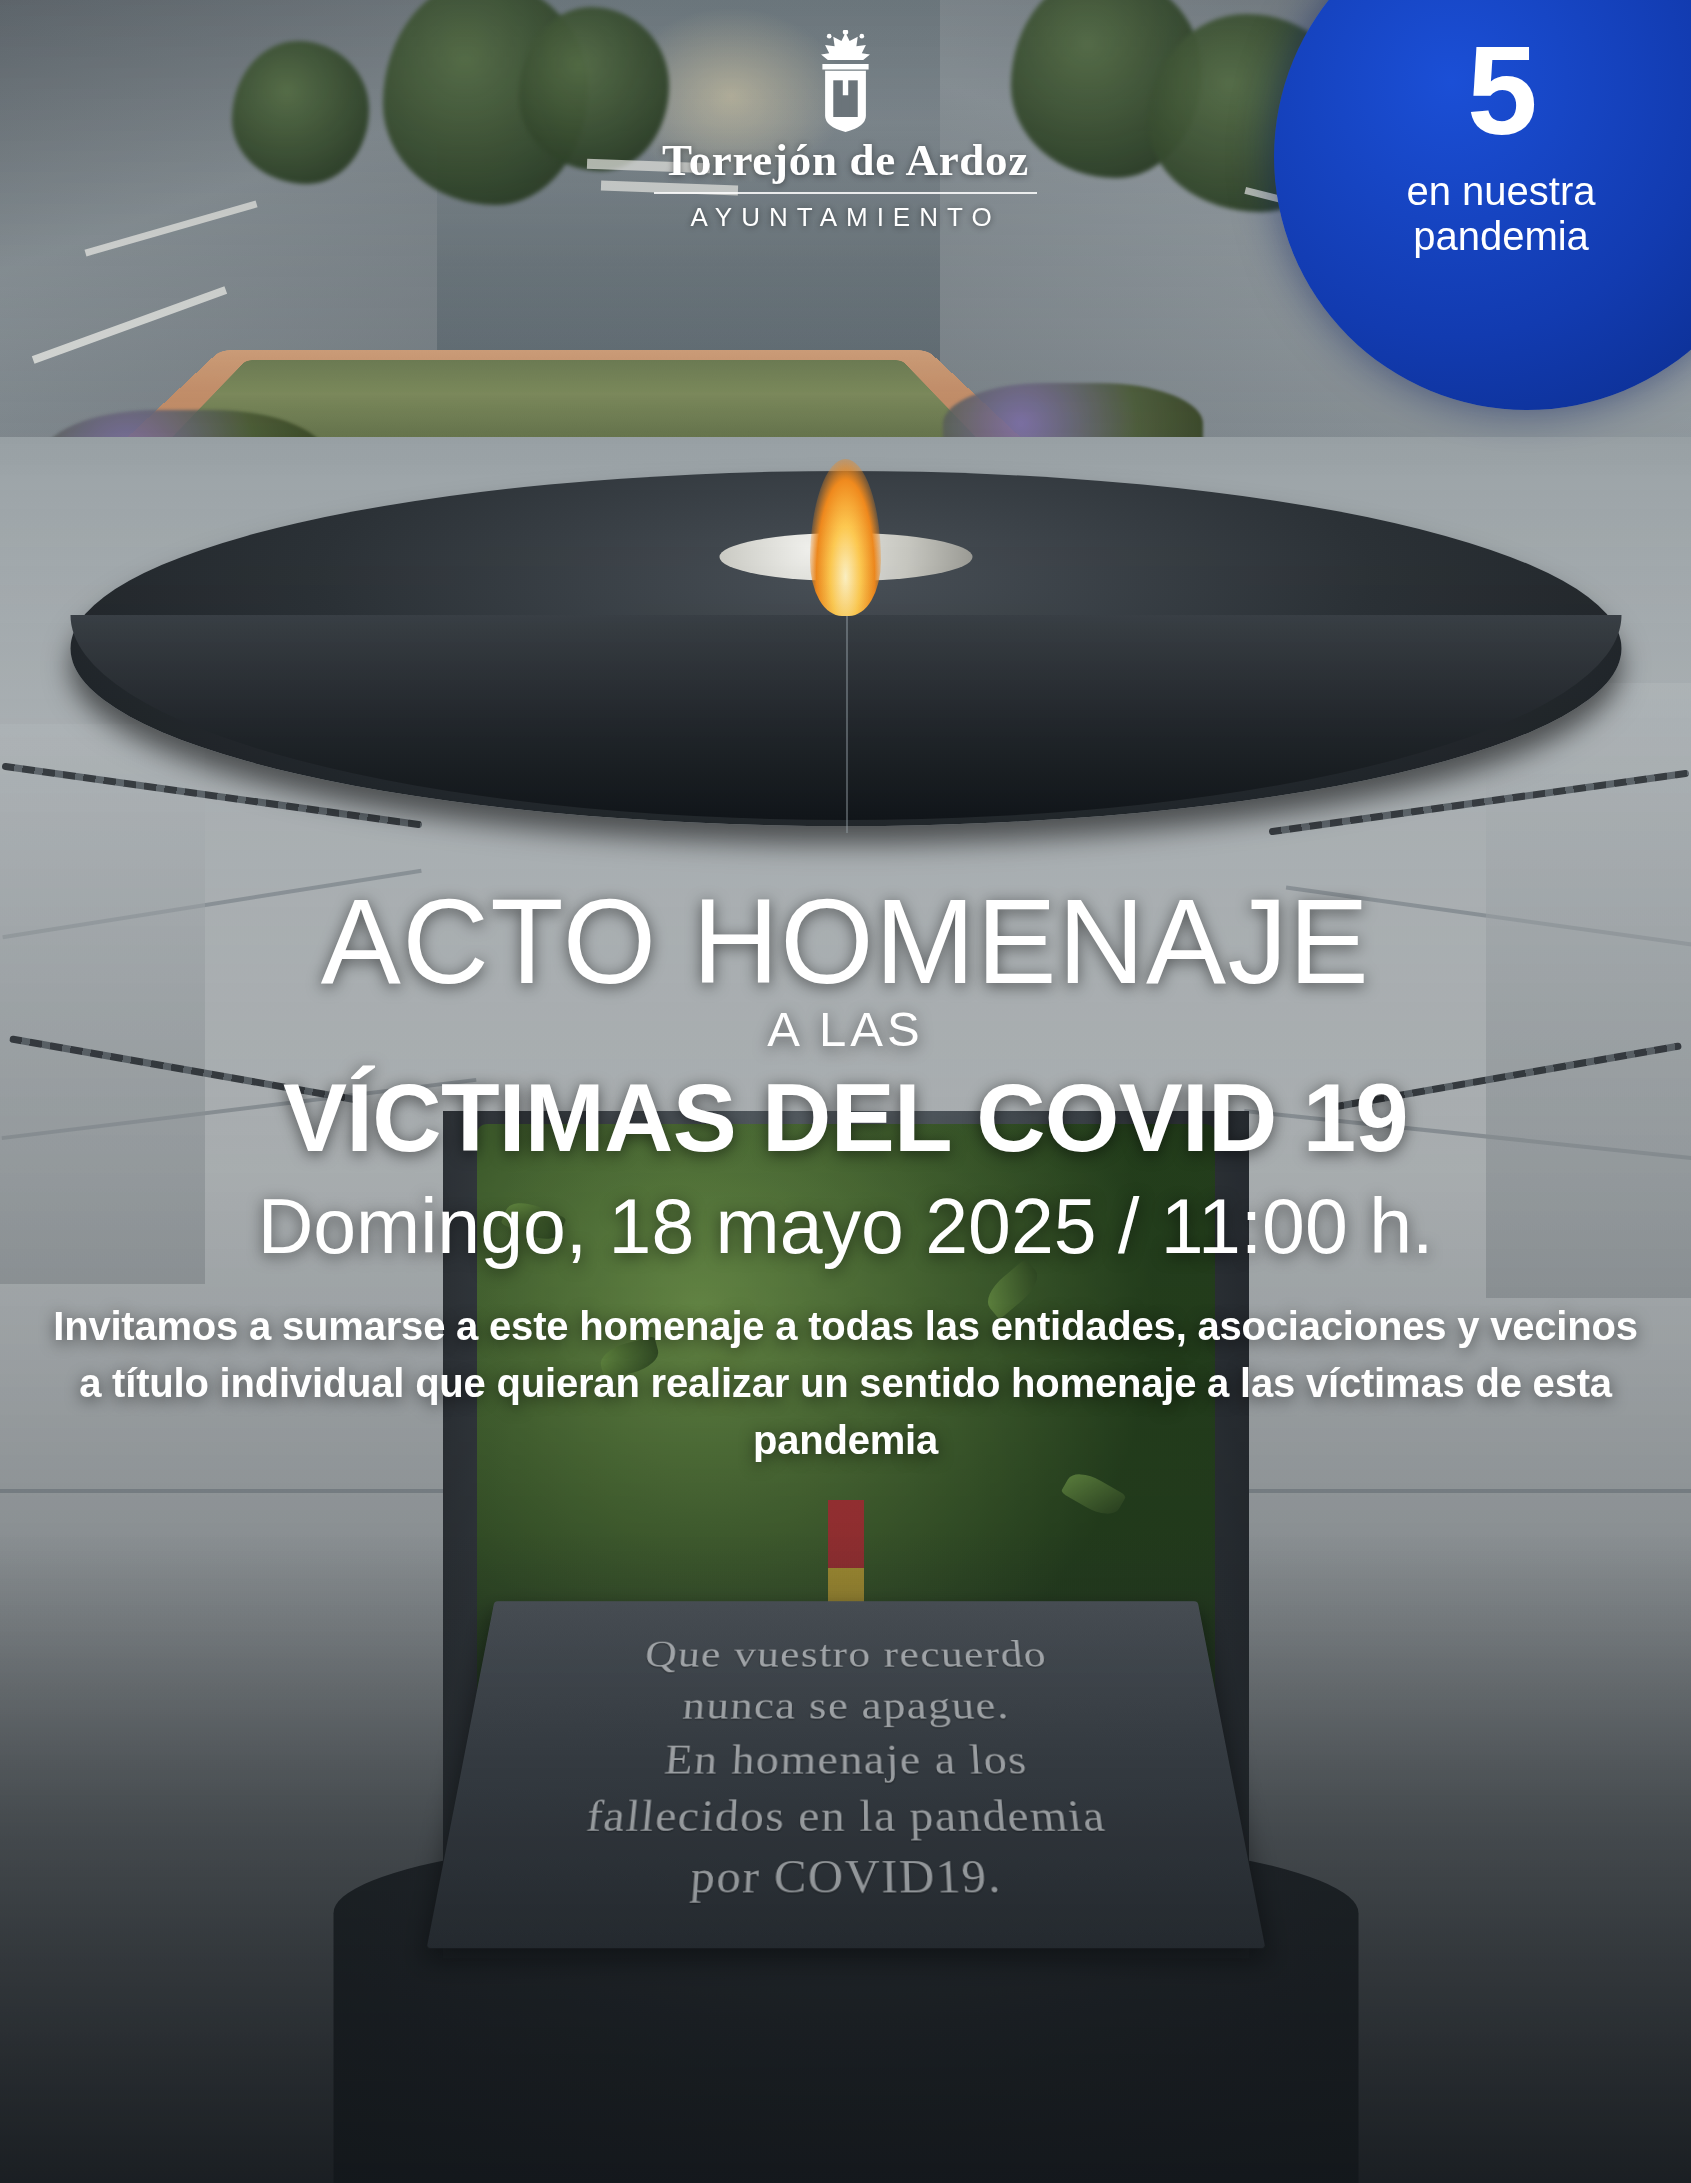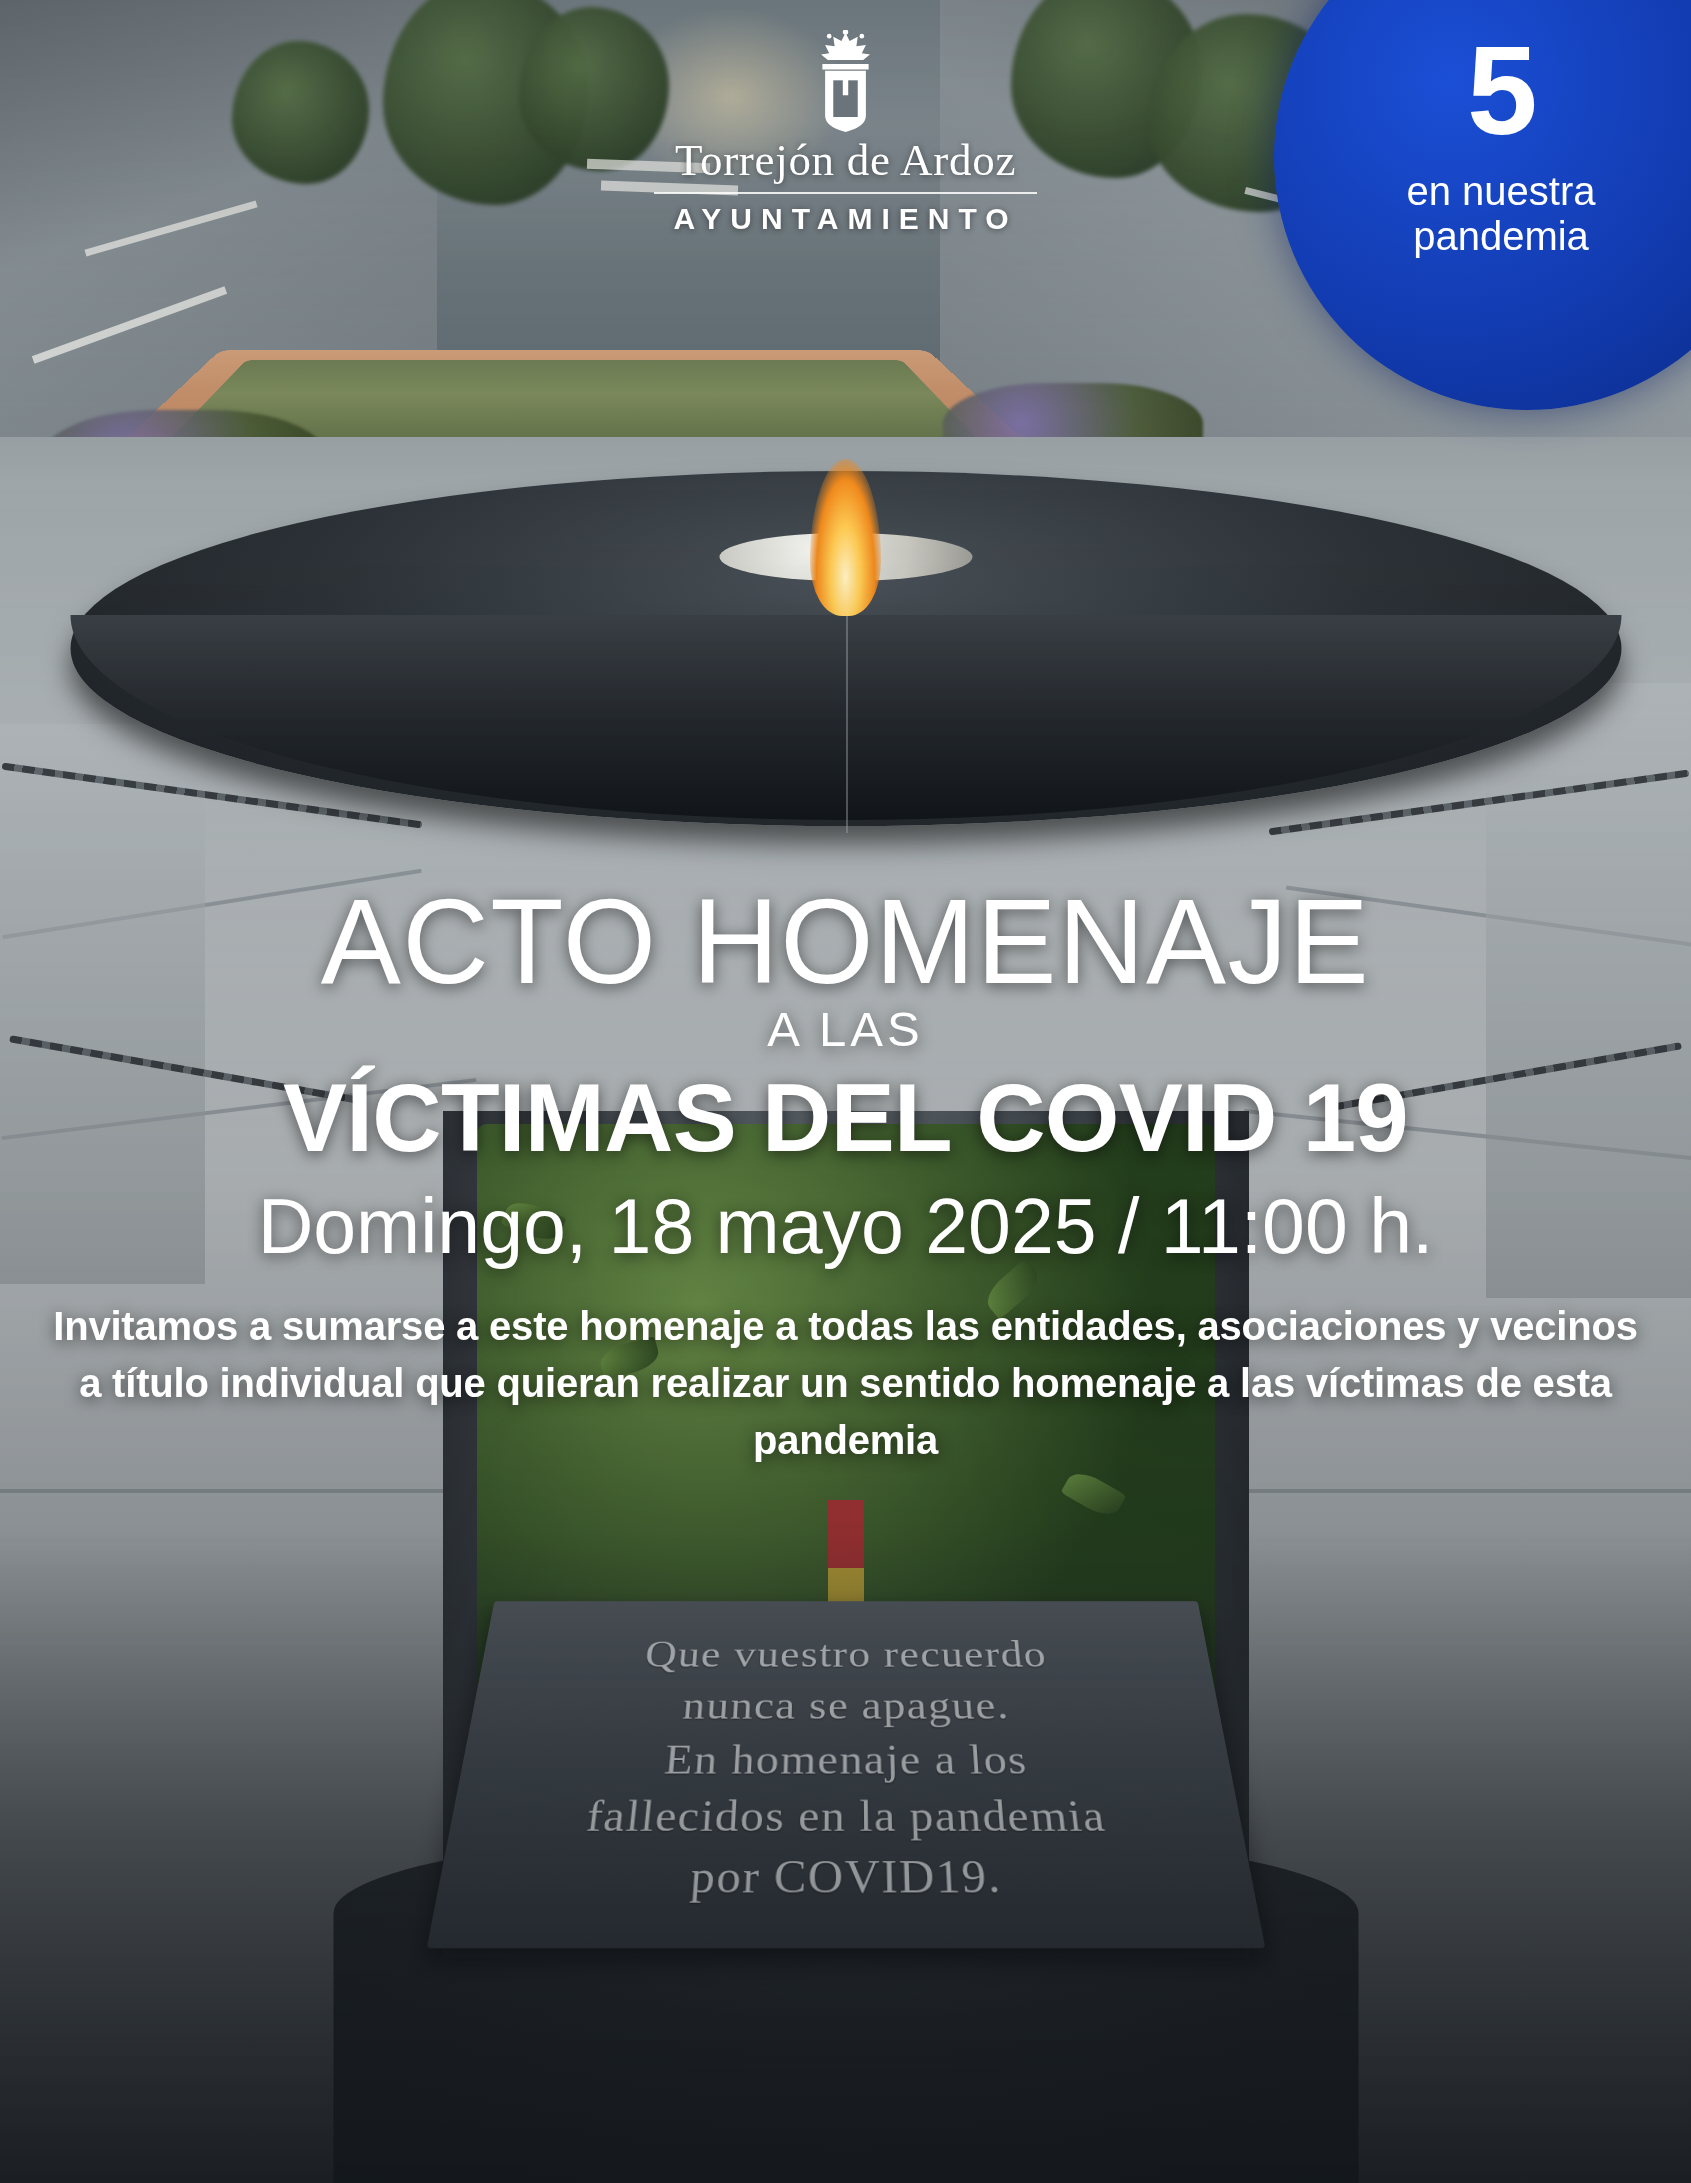--- a/index.html
+++ b/index.html
@@ -293,34 +293,34 @@
   }
   .crest {
     width: 87px;
     height: 102px;
     margin: 0 auto 5.5px;
     display: block;
   }
   .logo-title {
     font-size: 45px;
     letter-spacing: 0.7px;
-    font-weight: 400;
+    font-weight: 700;
     line-height: 1;
     font-family: "Liberation Serif", serif;
   }
   .logo-rule {
     width: 383px;
     height: 2px;
     background: rgba(255,255,255,.85);
     margin: 9.6px auto 8.2px;
   }
   .logo-sub {
-    font-size: 30px;
+    font-size: 26px;
     letter-spacing: 9px;
-    font-weight: 700;
+    font-weight: 400;
   }
 
   
   .badge {
     position: absolute;
     right: -89px;
     top: -96px;
     width: 506px;
     height: 506px;
     border-radius: 50%;

